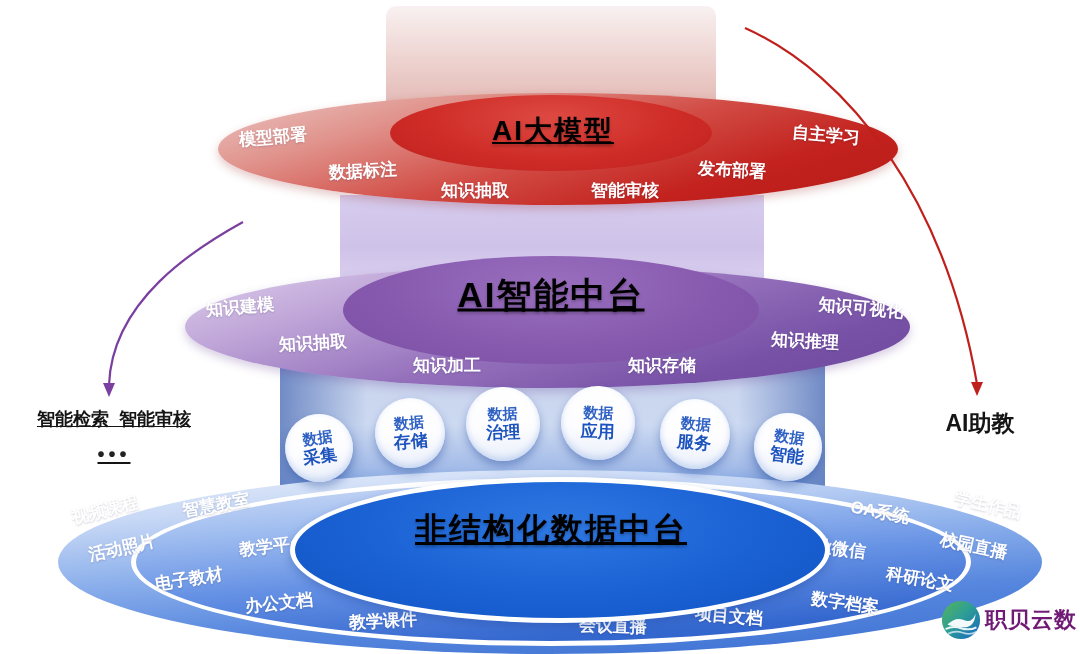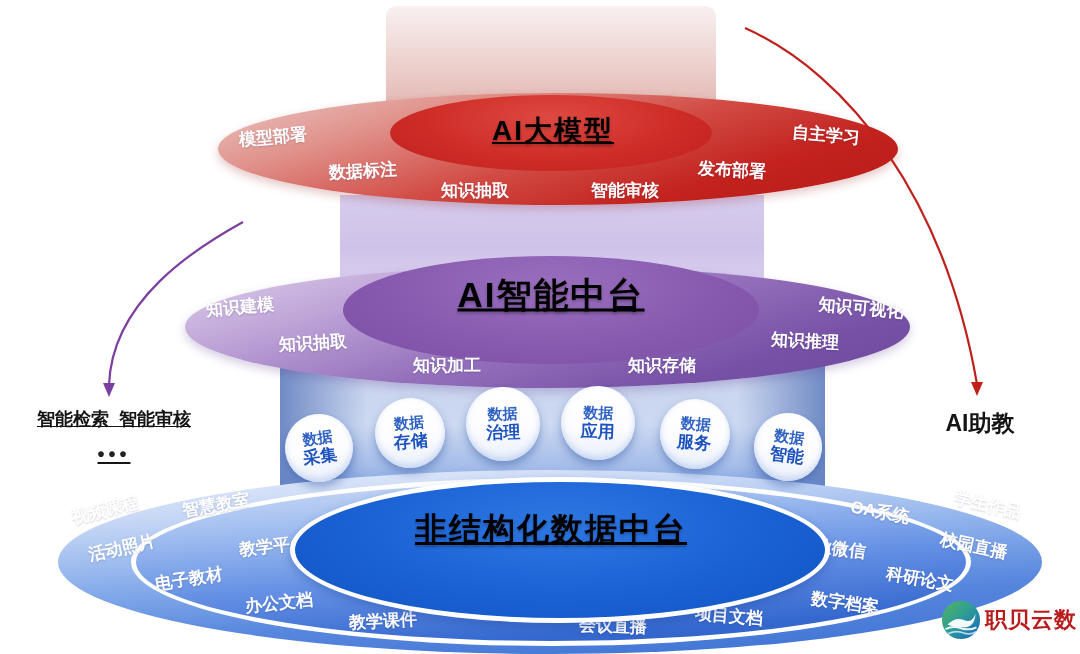--- a/index.html
+++ b/index.html
@@ -30,21 +30,21 @@
   .circle .l1{font-size:15px;font-weight:bold;color:#2f62c4;line-height:1.2;}
   .circle .l2{font-size:17px;font-weight:bold;color:#1d53bd;line-height:1.2;}
   .callout{
     position:absolute;color:#151515;font-weight:bold;text-align:center;line-height:1.5;
   }
   .callout .cl-line{white-space:pre;}
   #left-callout{left:22px;top:406px;width:184px;font-size:18px;text-decoration:underline;}
   #left-callout .dots{font-size:20px;letter-spacing:4px;margin-top:6px;color:#222;}
   #right-callout{left:920px;top:406px;width:120px;font-size:23px;line-height:1.55;}
   #logo{position:absolute;left:941px;top:600px;display:flex;align-items:center;}
-  #logo-text{font-size:22px;font-weight:bold;color:#b91c1c;letter-spacing:1px;margin-left:4px;}
+  #logo-text{font-size:22px;font-weight:bold;color:#701a75;letter-spacing:1px;margin-left:4px;}
   svg.overlay{position:absolute;left:0;top:0;pointer-events:none;}
 </style>
 </head>
 <body>
 
 <div id="canvas">
 
   <div class="col" style="left:386px;top:6px;width:330px;height:160px;border-radius:10px 10px 0 0;
               background:linear-gradient(180deg,#f8f1f1 0%,#efd8d5 28%,#e5bdb9 58%,#e9c8c5 85%,#eed6d3 100%);"></div>
   <div class="col" style="left:340px;top:195px;width:424px;height:115px;

